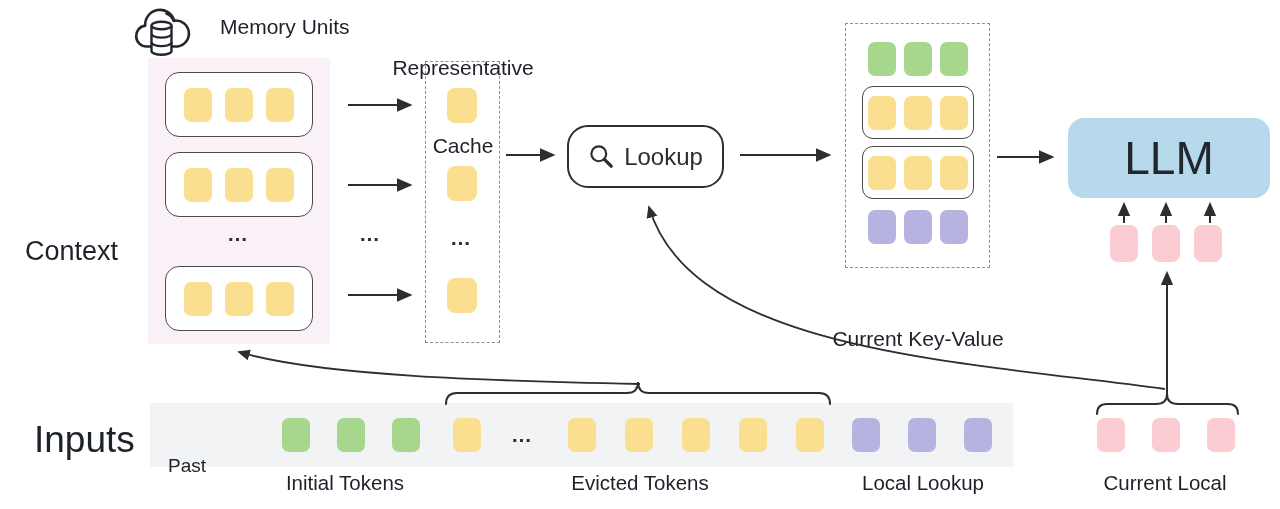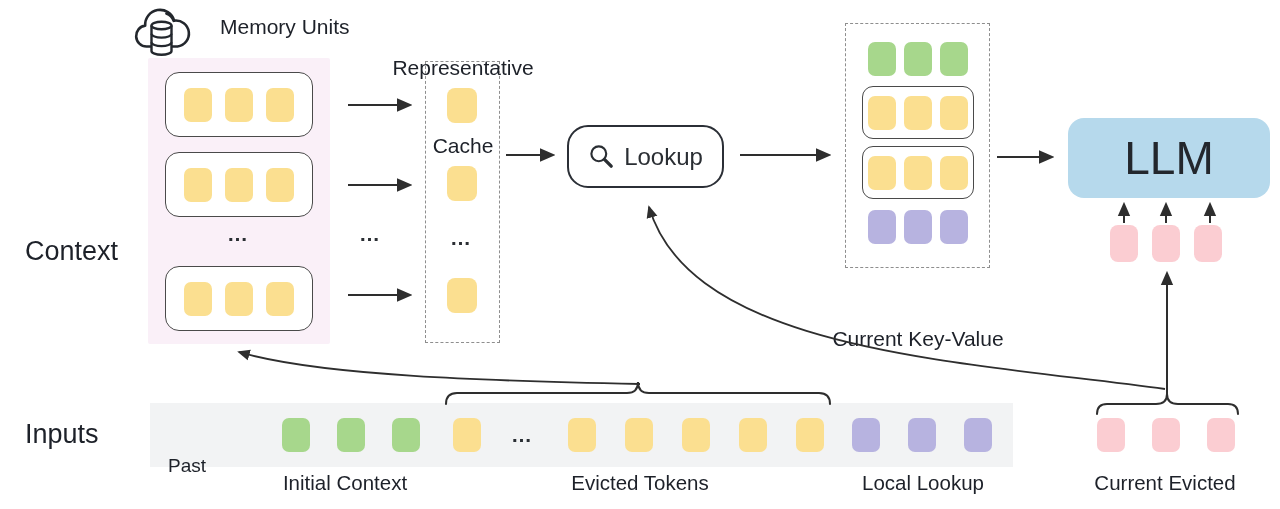--- a/index.html
+++ b/index.html
@@ -6,21 +6,21 @@
   #figure{
     position:relative;width:1280px;height:509px;background:#ffffff;
     font-family:"Liberation Sans", sans-serif;color:#1d2129;overflow:hidden;
   }
   .abs{position:absolute;}
   
   .lbl{white-space:pre;color:#1d2129;}
   .lbl-units{left:220px;top:15px;font-size:21px;text-align:center;}
   .lbl-rep{left:383px;top:3px;width:160px;text-align:center;font-size:21px;line-height:26px;}
   .lbl-context{left:25px;top:164px;font-size:27px;line-height:35px;}
-  .lbl-inputs{left:25px;top:419px;font-size:27px;}
+  .lbl-inputs{left:34px;top:419px;font-size:37px;}
   .lbl-past{left:168px;top:411px;font-size:19px;line-height:22px;}
   .lbl-cache{left:816px;top:271px;width:204px;text-align:center;font-size:21px;line-height:27px;}
   .caption{top:471px;width:200px;text-align:center;font-size:20.5px;}
   .ellipsis{font-size:21px;font-weight:900;letter-spacing:3px;color:#2a2e33;text-align:center;width:68px;}
   
   .memory-panel{left:148px;top:58px;width:182px;height:286px;border-radius:2px;}
   .mu-box{left:165px;width:148px;height:65px;background:#fff;border:1.4px solid #4a4a4a;
           border-radius:14px;display:flex;align-items:center;justify-content:center;gap:13px;box-sizing:border-box;}
   .dashed-box{border:1.6px dashed #8e8e8e;box-sizing:border-box;}
   .rep-box{left:425px;top:61px;width:75px;height:282px;}
@@ -164,24 +164,24 @@
       <span class="token" style="background: rgb(183, 179, 224);"></span>
       <span class="token" style="background: rgb(183, 179, 224);"></span>
       <span class="token" style="background: rgb(183, 179, 224);"></span>
     </div>
   <div class="abs trow g27" style="left:1097px;top:418px">
       <span class="token" style="background: rgb(251, 205, 210);"></span>
       <span class="token" style="background: rgb(251, 205, 210);"></span>
       <span class="token" style="background: rgb(251, 205, 210);"></span>
     </div>
 
-  <div class="abs lbl caption" style="left:245px">Initial Context</div>
+  <div class="abs lbl caption" style="left:245px">Initial Tokens</div>
   <div class="abs lbl caption" style="left:540px">Evicted Tokens</div>
   <div class="abs lbl caption" style="left:823px">Local Lookup</div>
-  <div class="abs lbl caption" style="left:1065px">Current Evicted</div>
+  <div class="abs lbl caption" style="left:1065px">Current Local</div>
 
   <svg class="overlay" width="1280" height="509" viewBox="0 0 1280 509">
     <defs>
       <marker id="ah" viewBox="0 0 10 10" refX="8.5" refY="5" markerWidth="7" markerHeight="7" orient="auto">
         <path d="M0 0.6 L10 5 L0 9.4 Z" fill="#2E2E2E"></path>
       </marker>
     </defs>
     <g stroke="#2E2E2E" fill="none">
       <path d="M348 105 H410" stroke-width="2.2" marker-end="url(#ah)"></path>
       <path d="M348 185 H410" stroke-width="2.2" marker-end="url(#ah)"></path>

